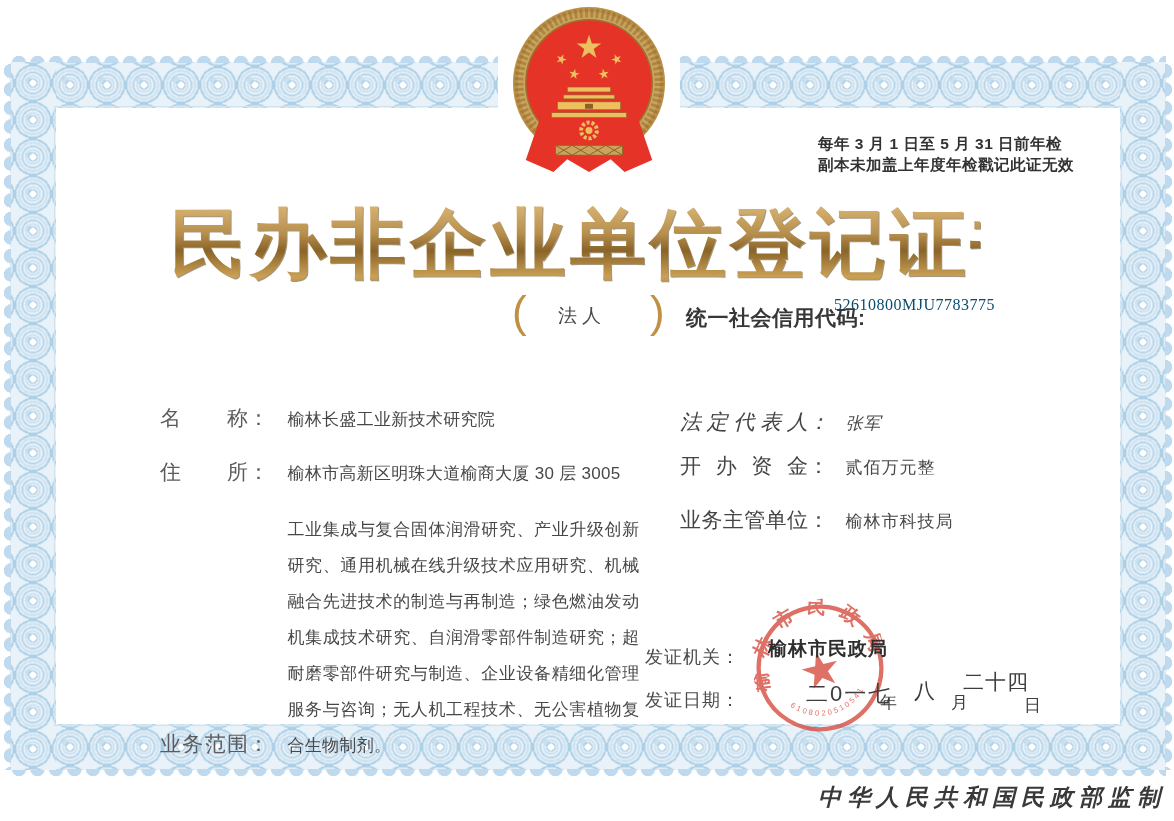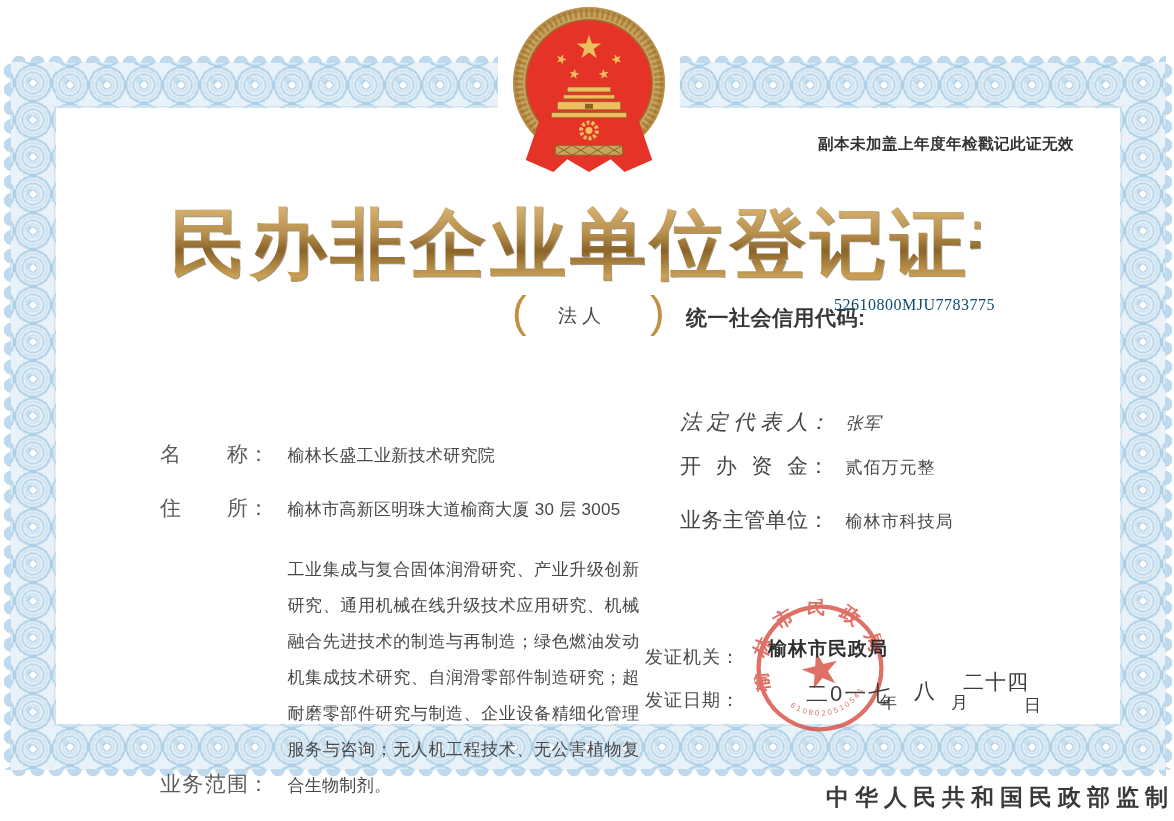--- a/index.html
+++ b/index.html
@@ -66,21 +66,21 @@
   .entity-type{left:558px;top:303px;z-index:4;font-size:19px;letter-spacing:5px;color:#48484a;}
   .code-label{left:686px;top:304px;z-index:4;font-size:21px;font-weight:bold;color:#37373a;letter-spacing:0.5px;}
   .code-value{left:834px;top:296px;z-index:4;font-size:16px;font-family:"Liberation Serif","DejaVu Serif",serif;color:#0c4a6e;letter-spacing:0.5px;}
 
   
   .frow{position:absolute;z-index:4;white-space:nowrap;}
   .jlabel{display:inline-block;text-align:justify;text-align-last:justify;font-size:21px;vertical-align:baseline;}
   .lrow{left:160px;}
   .lrow .jlabel{width:88px;color:#5b5b5d;}
   .lrow .colon{font-size:21px;color:#5b5b5d;}
-  .lrow .fvalue{display:inline-block;margin-left:14px;font-size:17px;color:#48484a;letter-spacing:0.3px;margin-top:40px;}
+  .lrow .fvalue{display:inline-block;margin-left:14px;font-size:17px;color:#48484a;letter-spacing:0.3px;}
   .rrow{left:680px;}
   .rrow .jlabel{width:128px;color:#454547;font-weight:500;}
   .rrow .colon{font-size:21px;color:#454547;}
   .rrow .fvalue{display:inline-block;margin-left:12px;font-size:17px;color:#48484a;letter-spacing:1px;}
   .scope-value{white-space:normal;width:352px;line-height:36px;text-align:justify;}
 
   
   .iss-label{z-index:5;font-size:18px;color:#4a4a4c;letter-spacing:1px;}
   .authority-value{left:768px;top:636px;z-index:5;font-size:19px;font-weight:600;color:#2e2e30;letter-spacing:1px;}
   .date-part{z-index:5;color:#3d3d3f;}
@@ -88,22 +88,22 @@
   .d-year-unit{left:880px;top:691px;font-size:17px;}
   .d-month{left:914px;top:677px;font-size:21px;}
   .d-month-unit{left:951px;top:691px;font-size:17px;}
   .d-day{left:963px;top:668px;font-size:21px;letter-spacing:1px;text-align:right;}
   .d-day-unit{left:1024px;top:694px;font-size:17px;}
 
   
   .seal{left:753px;top:601px;width:134px;height:134px;z-index:4;transform:rotate(-14deg);opacity:0.84;}
 
   
-  .footer{right:0;top:782px;z-index:4;
-    font-family:"Liberation Serif","DejaVu Serif",serif;font-weight:700;
+  .footer{right:8px;top:782px;z-index:4;
+    font-family:"Liberation Serif","DejaVu Serif",serif;font-style:italic;font-weight:700;
     font-size:23px;letter-spacing:6px;color:#39393b;white-space:nowrap;}
 </style>
 </head>
 <body>
 
 <div class="lace-frame">
   <div class="lace strip-top"></div>
   <div class="lace strip-bottom"></div>
   <div class="lace strip-left"></div>
   <div class="lace strip-right"></div>
@@ -142,20 +142,21 @@
     <rect x="44" y="110" width="76" height="5"></rect>
     <rect x="78" y="101" width="8" height="5" fill="#8a6226" stroke="none"></rect>
   </g>
   <g>
     <circle cx="82" cy="128" r="8" fill="none" stroke="#ecc05e" stroke-width="4" stroke-dasharray="3 2"></circle>
     <circle cx="82" cy="128" r="3.5" fill="#ecc05e"></circle>
   </g>
 </svg>
 
 <div class="abs note">
+  <div>每年 3 月 1 日至 5 月 31 日前年检</div>
   <div>副本未加盖上年度年检戳记此证无效</div>
 </div>
 
 <h1 class="abs title">民办非企业单位登记证书</h1>
 
 <span class="abs paren paren-open">(</span>
 <span class="abs entity-type">法人</span>
 <span class="abs paren paren-close">)</span>
 <span class="abs code-label">统一社会信用代码:</span>
 <span class="abs code-value">52610800MJU7783775</span>

